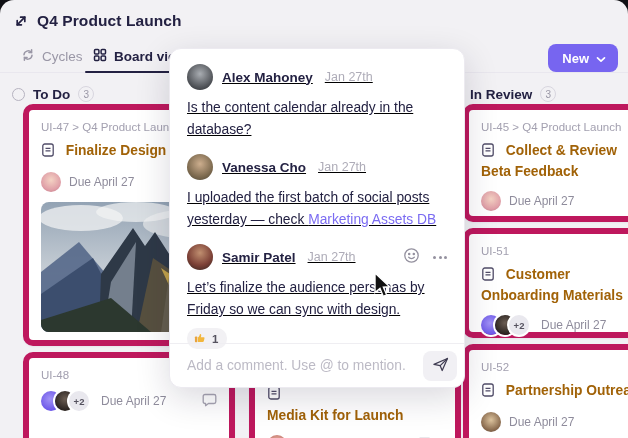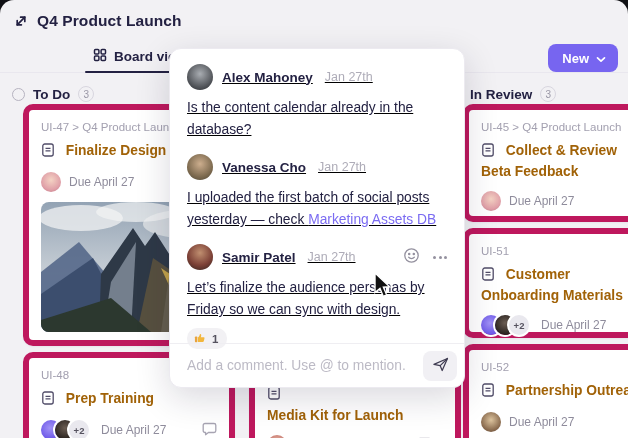--- a/index.html
+++ b/index.html
@@ -99,20 +99,31 @@
       <svg width="14" height="14" viewBox="0 0 14 14" fill="none" stroke="#232142" stroke-width="1.7" stroke-linecap="round" stroke-linejoin="round">
         <path d="M3.2 10.8 10.8 3.2"></path>
           <path d="M6.6 3.2h4.2v4.2"></path>
           <path d="M3.2 6.6v4.2h4.2"></path>
       </svg>
     </span>
     <h1>Q4 Product Launch</h1>
   </div>
 
   <div class="tab-bar">
+    <div class="tab cycles">
+      <span>
+        <svg width="14" height="14" viewBox="0 0 14 14" fill="none" stroke="#9a97a6" stroke-width="1.5" stroke-linecap="round">
+          <path d="M3 6.8a4.2 4.2 0 0 1 7.4-2.4"></path>
+            <path d="M10.6 1.7v2.8H7.9"></path>
+          <path d="M11 7.2a4.2 4.2 0 0 1-7.4 2.4"></path>
+            <path d="M3.4 12.3V9.5h2.7"></path>
+        </svg>
+      </span>
+      <span>Cycles</span>
+    </div>
     <div class="tab board">
       <span>
         <svg width="14" height="14" viewBox="0 0 14 14" fill="none" stroke="#232142" stroke-width="1.5">
           <rect x="1.5" y="1.5" width="4.4" height="4.4" rx="1"></rect>
             <rect x="8.1" y="1.5" width="4.4" height="4.4" rx="1"></rect>
           <rect x="1.5" y="8.1" width="4.4" height="4.4" rx="1"></rect>
             <rect x="8.1" y="8.1" width="4.4" height="4.4" rx="1"></rect>
         </svg>
       </span>
       <span>Board view</span>
@@ -174,28 +185,20 @@
           <polygon points="120,66 150,86 132,92" fill="#c2a24a"></polygon>
           <polygon points="138,96 170,112 146,118" fill="#b9953f"></polygon>
           <polygon points="128,74 188,116 188,130 120,130" fill="#6e675a" opacity=".6"></polygon>
           <polygon points="0,118 70,96 110,130 0,130" fill="#2c382f"></polygon>
         </svg>
       </div>
     </div>
 
     <div class="card" style="top:268px; height:166px;">
       <div class="crumb">UI-48</div>
-      <div class="card-title">
-        <span class="doc">
-          <svg width="14" height="14" viewBox="0 0 14 14" fill="none" stroke="#504c68" stroke-width="1.3">
-            <rect x="1.8" y="1" width="10.4" height="12" rx="2"></rect>
-              <path d="M4.5 5.3h5M4.5 7.9h5"></path>
-          </svg>
-        </span><span>Prep Training</span>
-      </div>
       <div class="due-row">
         <span class="stack">
           <span class="av av-purple av-ring"></span>
           <span class="av av-dark av-ring"></span>
           <span class="plus-badge">+2</span>
         </span>
         <span style="margin-left:4px;">Due April 27</span>
         <span class="spacer"></span>
         <span>
           <svg width="15" height="14" viewBox="0 0 15 14" fill="none" stroke="#a7a4b2" stroke-width="1.3" stroke-linejoin="round">

